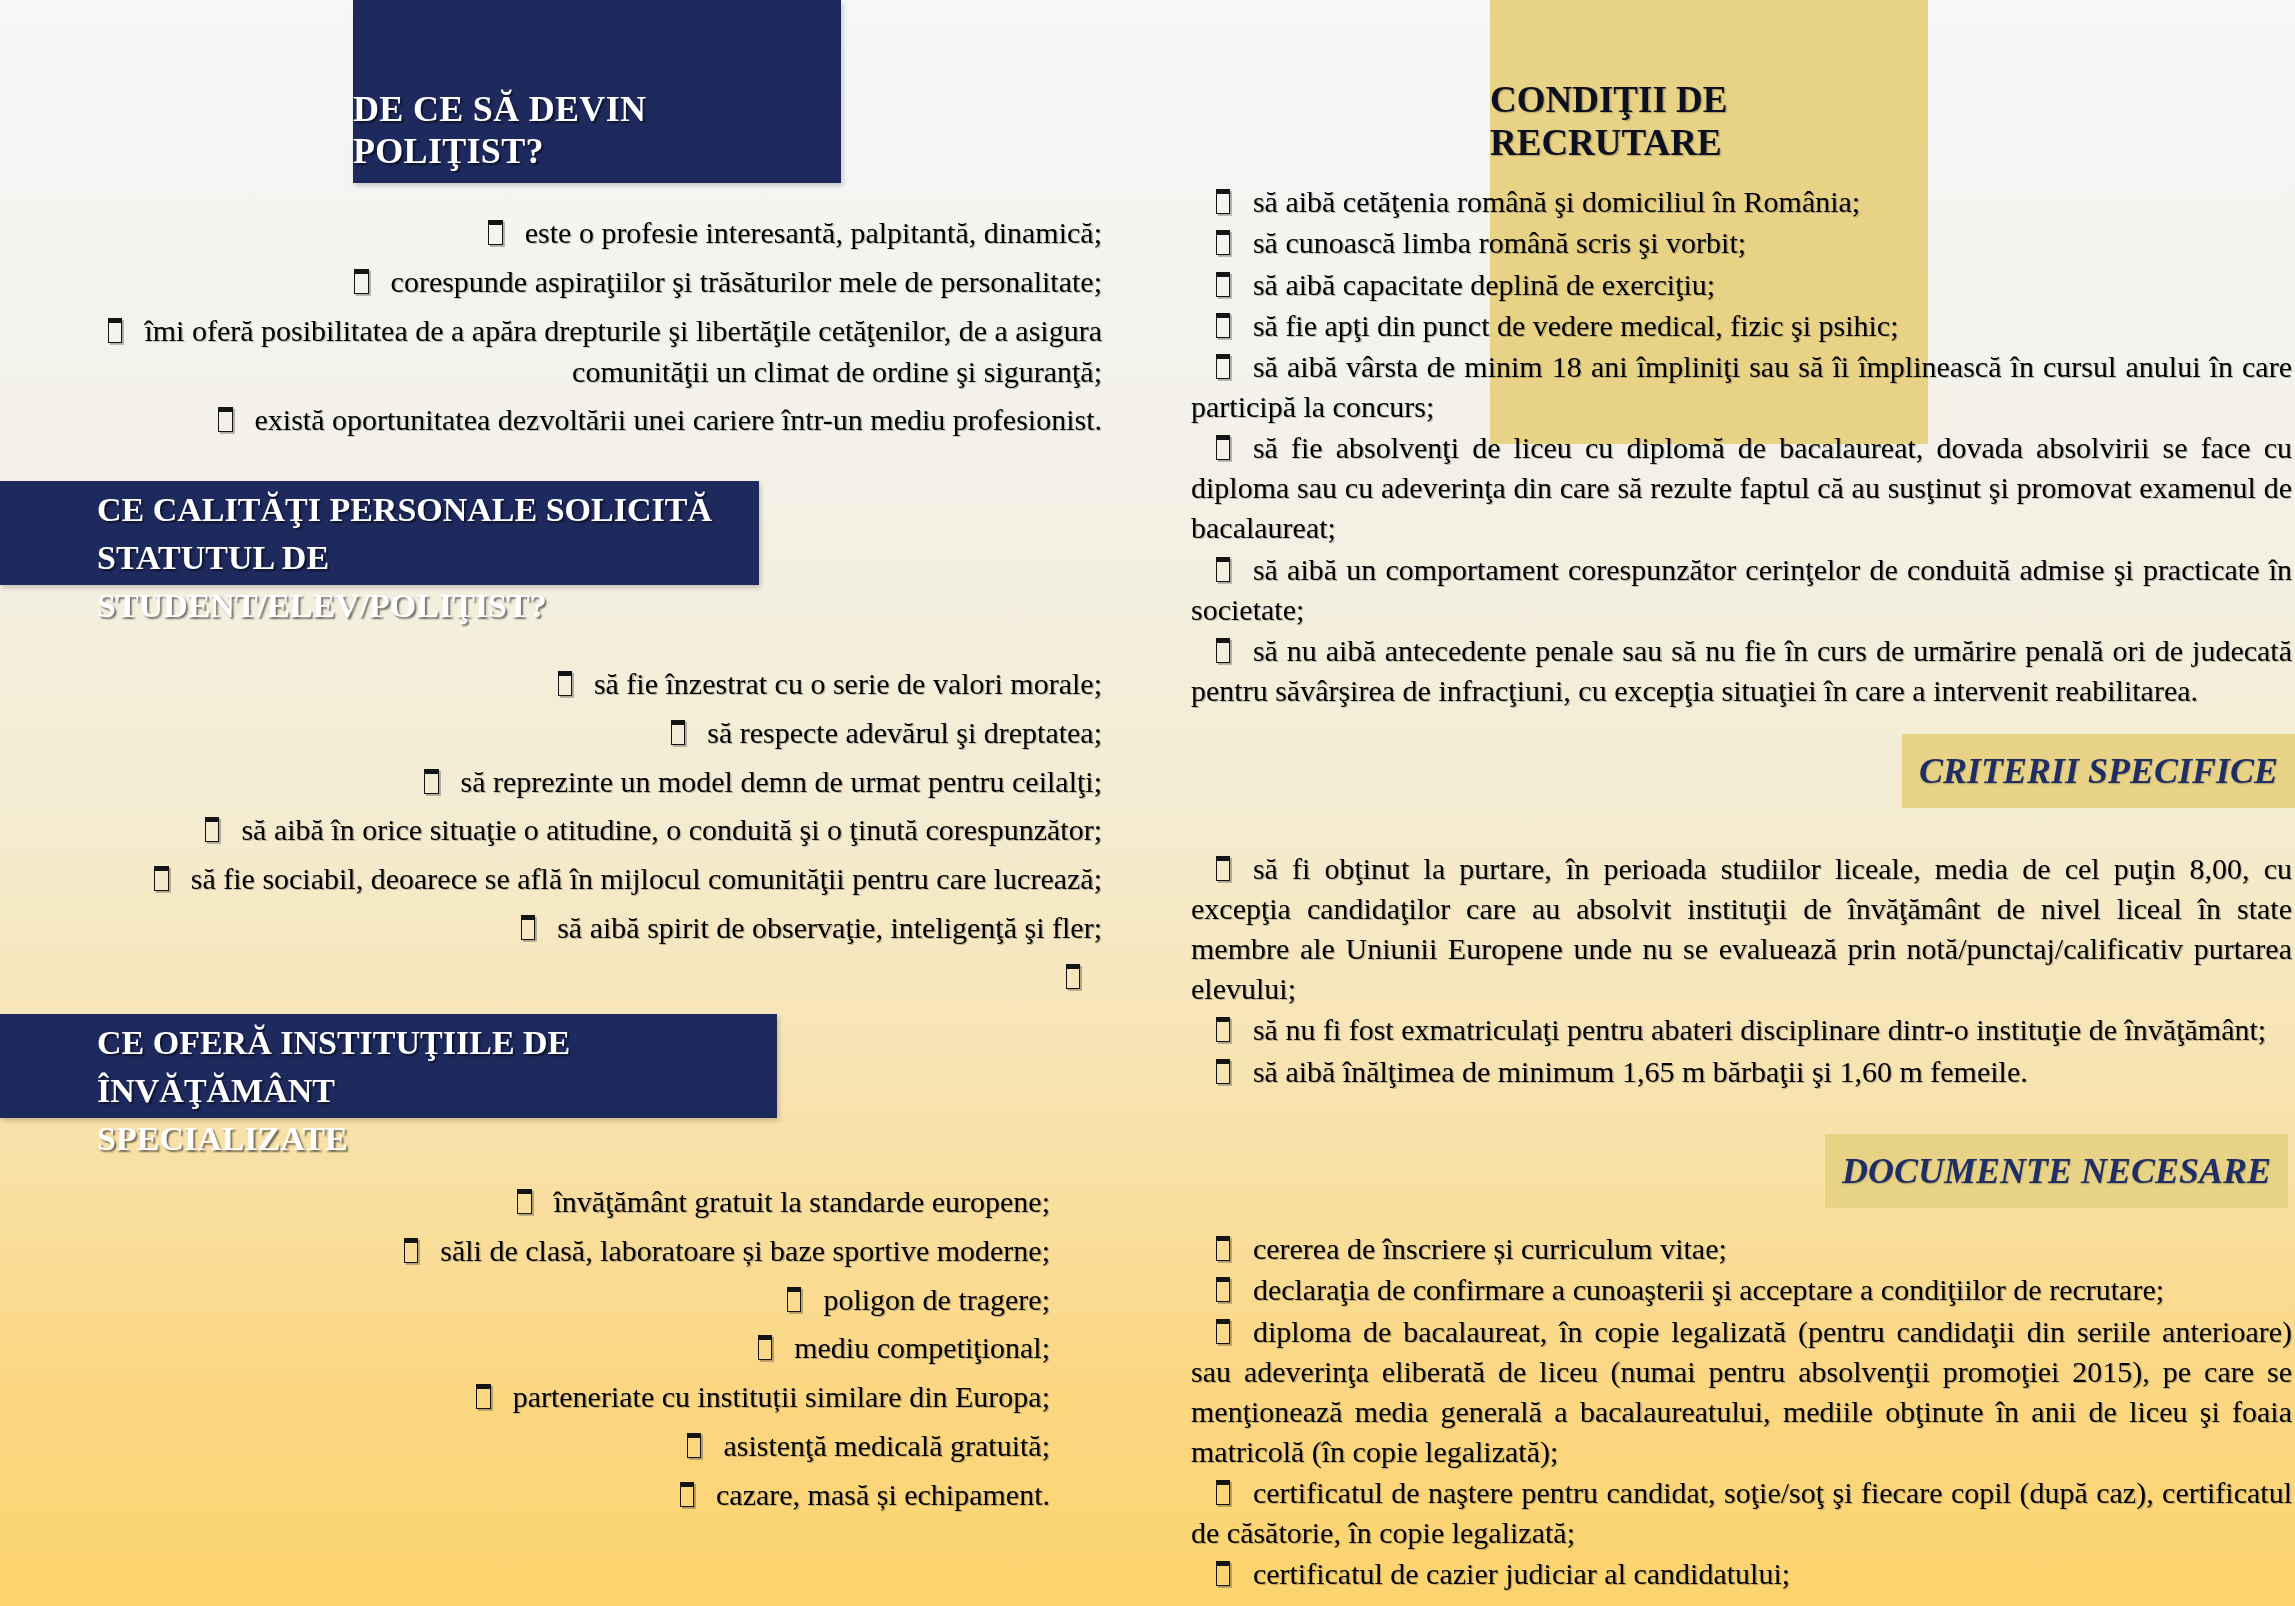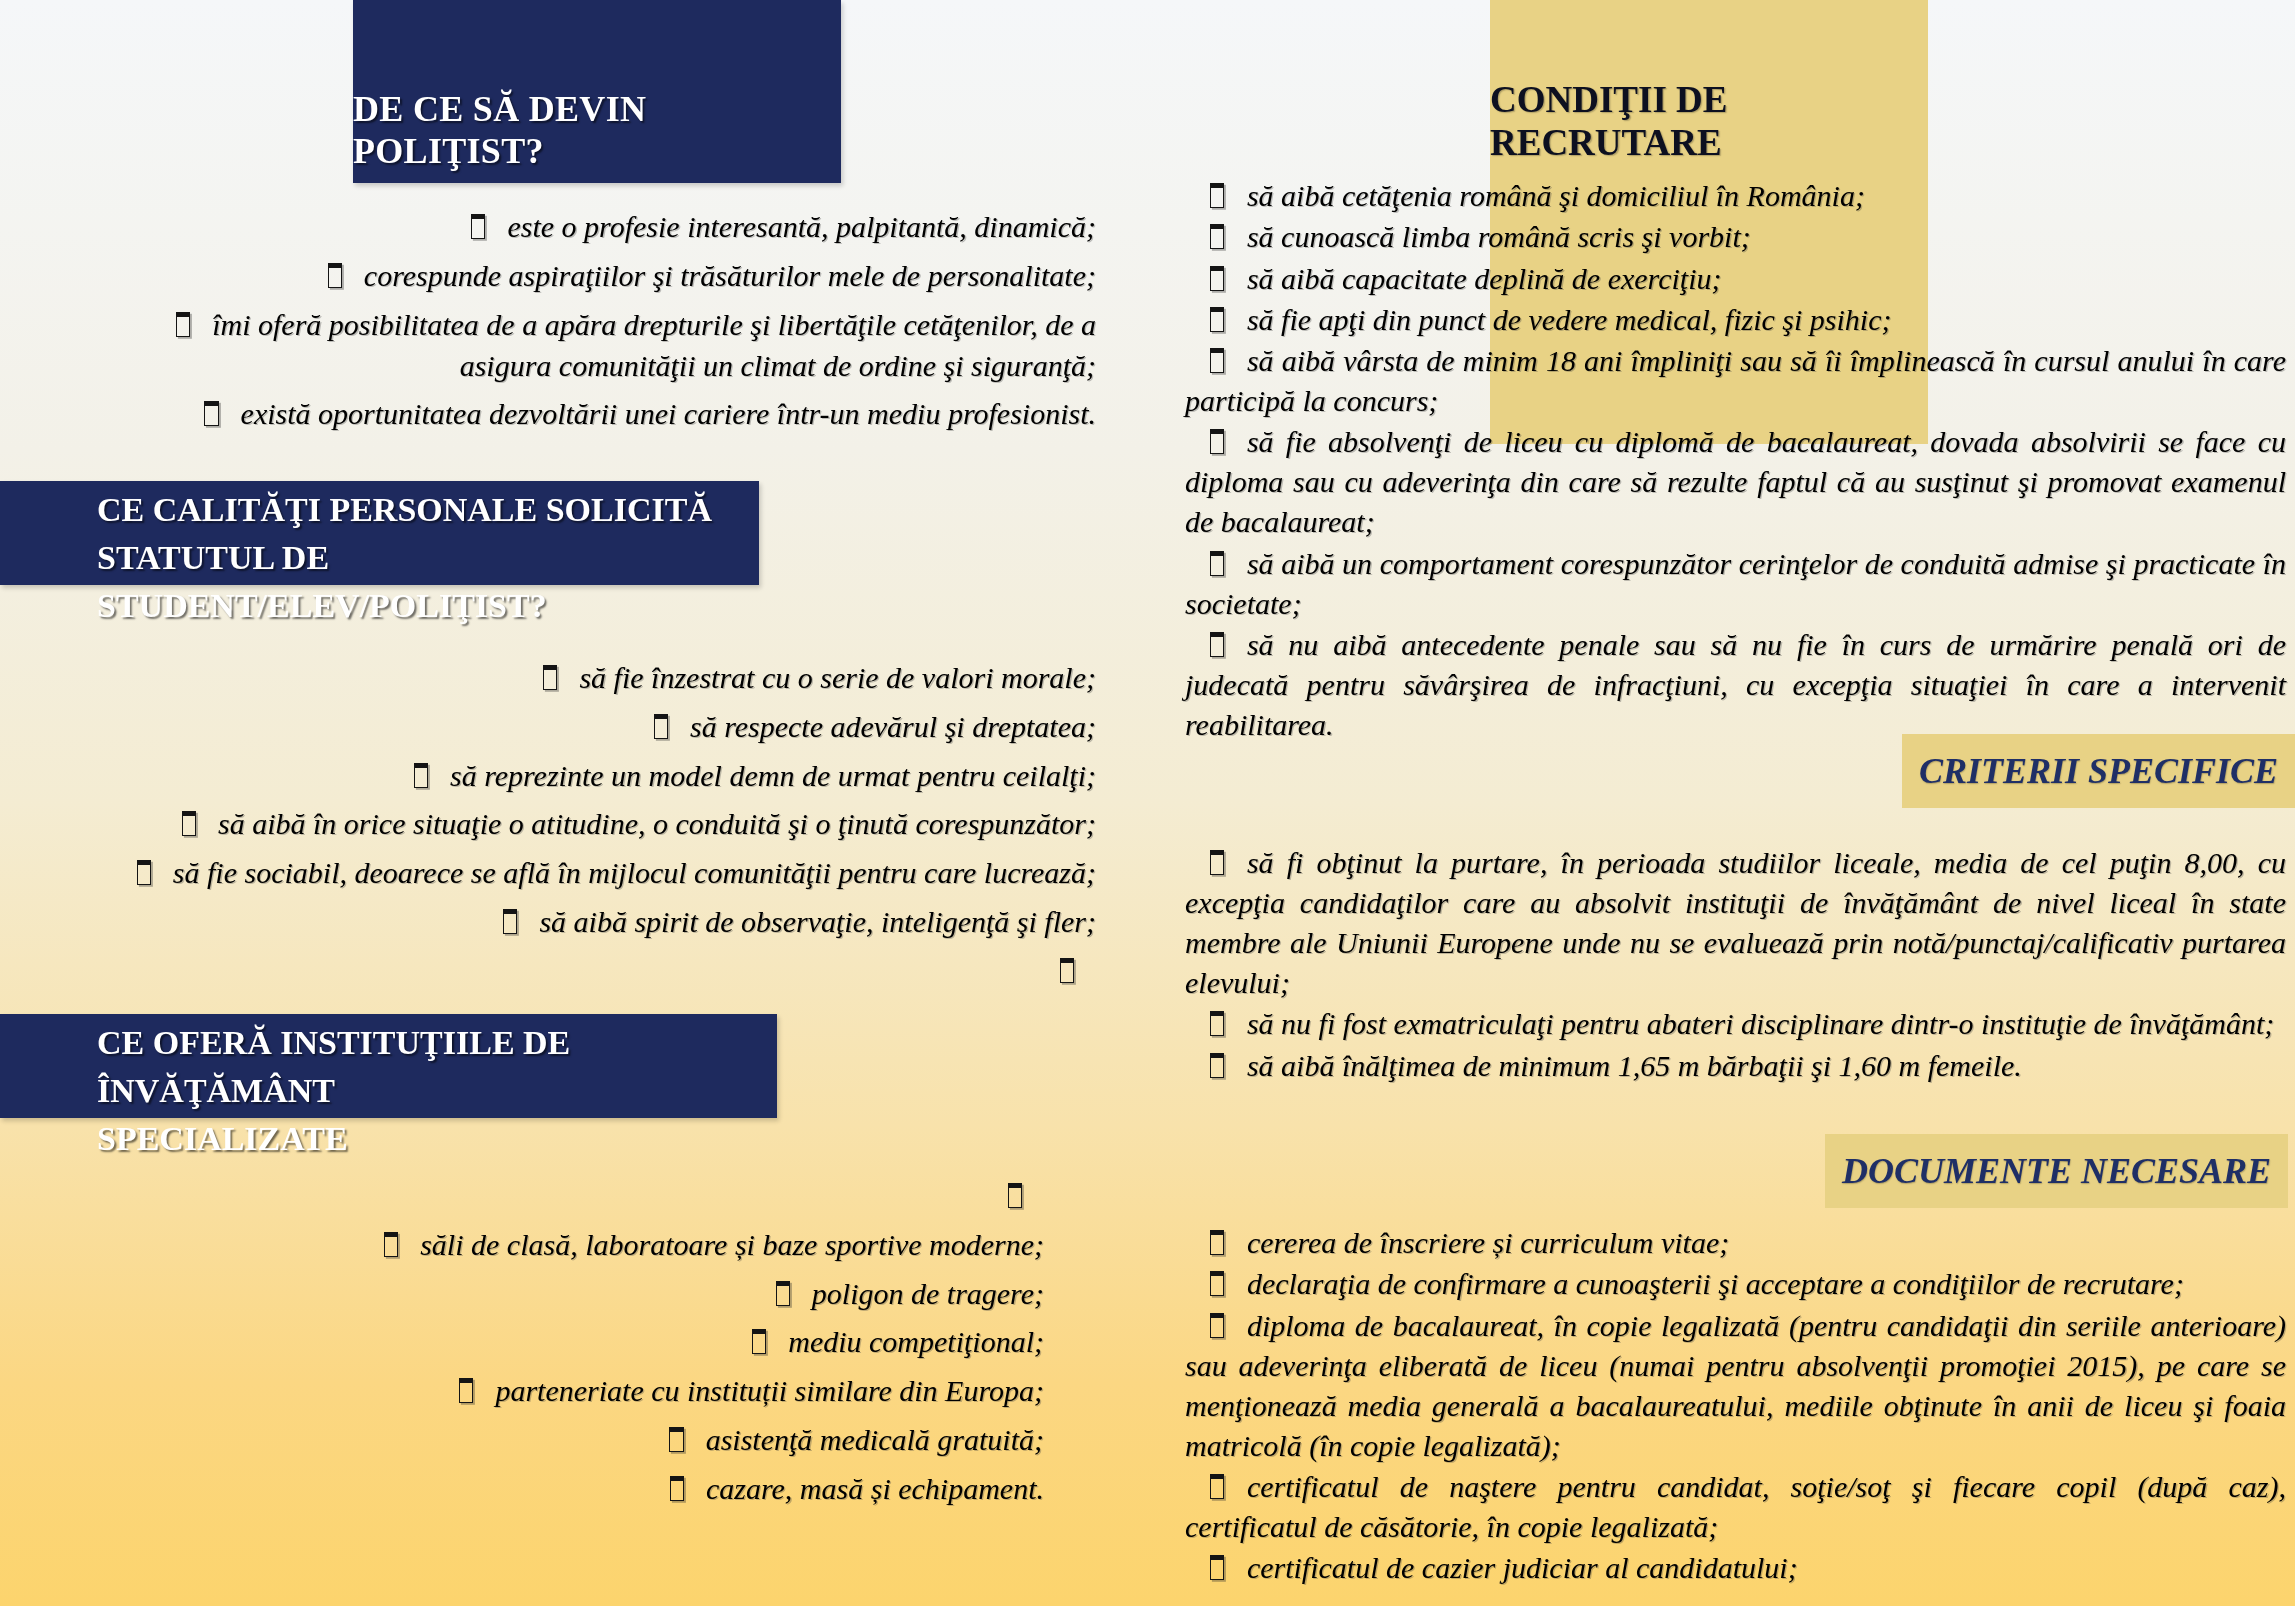--- a/index.html
+++ b/index.html
@@ -48,21 +48,21 @@
     font-style:italic;
   }
   #tan-criteria  { left:1902px; top:734px; width:393px; }
   #tan-documents { left:1825px; top:1134px; width:463px; }
   #tan-criteria .tan-title, #tan-documents .tan-title {
     font-size:36px; font-weight:bold; color:var(--title_navy);
     text-shadow:0.6px 1.3px 1.3px rgba(0,0,0,0.25);
   }
 
   
-  ul.doc-list { position:absolute; list-style:none; margin:6px; padding:0;font-style:italic; }
+  ul.doc-list { position:absolute; list-style:none; margin:12px; padding:0; }
   ul.doc-list li { margin:0; text-shadow:1.3px 1.3px 0.6px rgba(60,60,60,0.30); }
 
   .bullet {
     display:inline-block; width:12.3px; height:19px;
     border:1.9px solid #141414; border-top-width:5.8px;
     background:transparent;
     box-shadow:1.9px 1.9px 0 rgba(40,40,40,0.35);
     transform:translateY(1.9px);
   }
 
@@ -110,21 +110,21 @@
     <li><span class="bullet"></span><span class="li-text">să aibă spirit de observaţie, inteligenţă şi fler;</span></li>
     <li><span class="bullet"></span></li>
   </ul>
 
 <div class="navy-box" id="header-offer">
   <div>CE OFERĂ INSTITUŢIILE DE ÎNVĂŢĂMÂNT</div>
   <div>SPECIALIZATE</div>
 </div>
 
 <ul class="doc-list left-list" id="list-offer">
-    <li><span class="bullet"></span></li>
+    <li><span class="bullet"></span><span class="li-text">învăţământ gratuit la standarde europene;</span></li>
     <li><span class="bullet"></span><span class="li-text">săli de clasă, laboratoare și baze sportive moderne;</span></li>
     <li><span class="bullet"></span><span class="li-text">poligon de tragere;</span></li>
     <li><span class="bullet"></span><span class="li-text">mediu competiţional;</span></li>
     <li><span class="bullet"></span><span class="li-text">parteneriate cu instituții similare din Europa;</span></li>
     <li><span class="bullet"></span><span class="li-text">asistenţă medicală gratuită;</span></li>
     <li><span class="bullet"></span><span class="li-text">cazare, masă și echipament.</span></li>
   </ul>
 
 <div class="tan-box" id="tan-recruitment">
   <span class="tan-title">CONDIŢII DE RECRUTARE</span>

